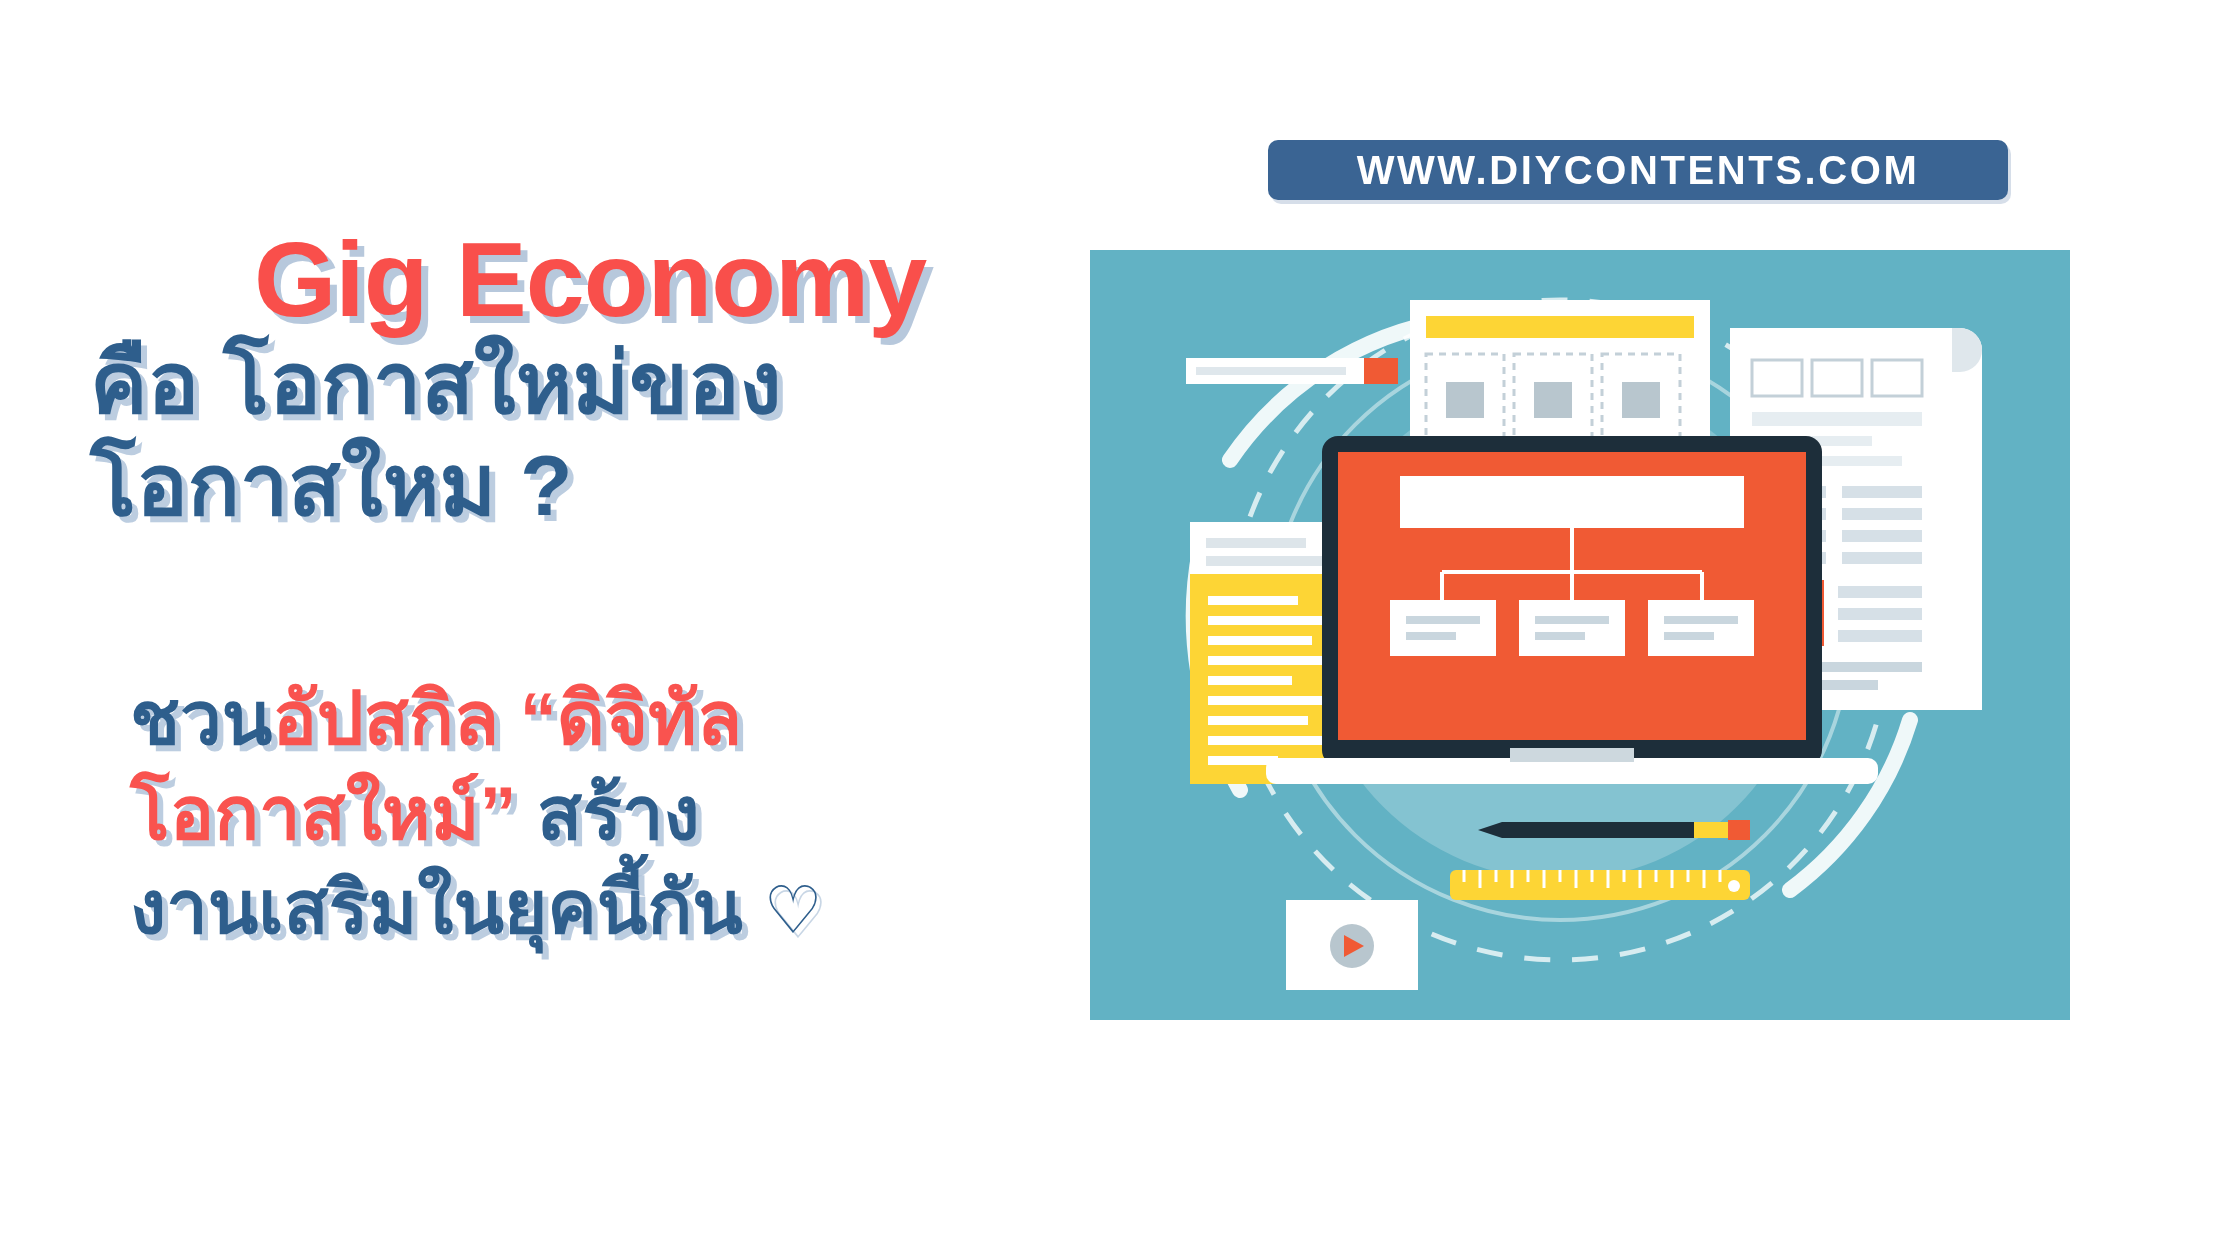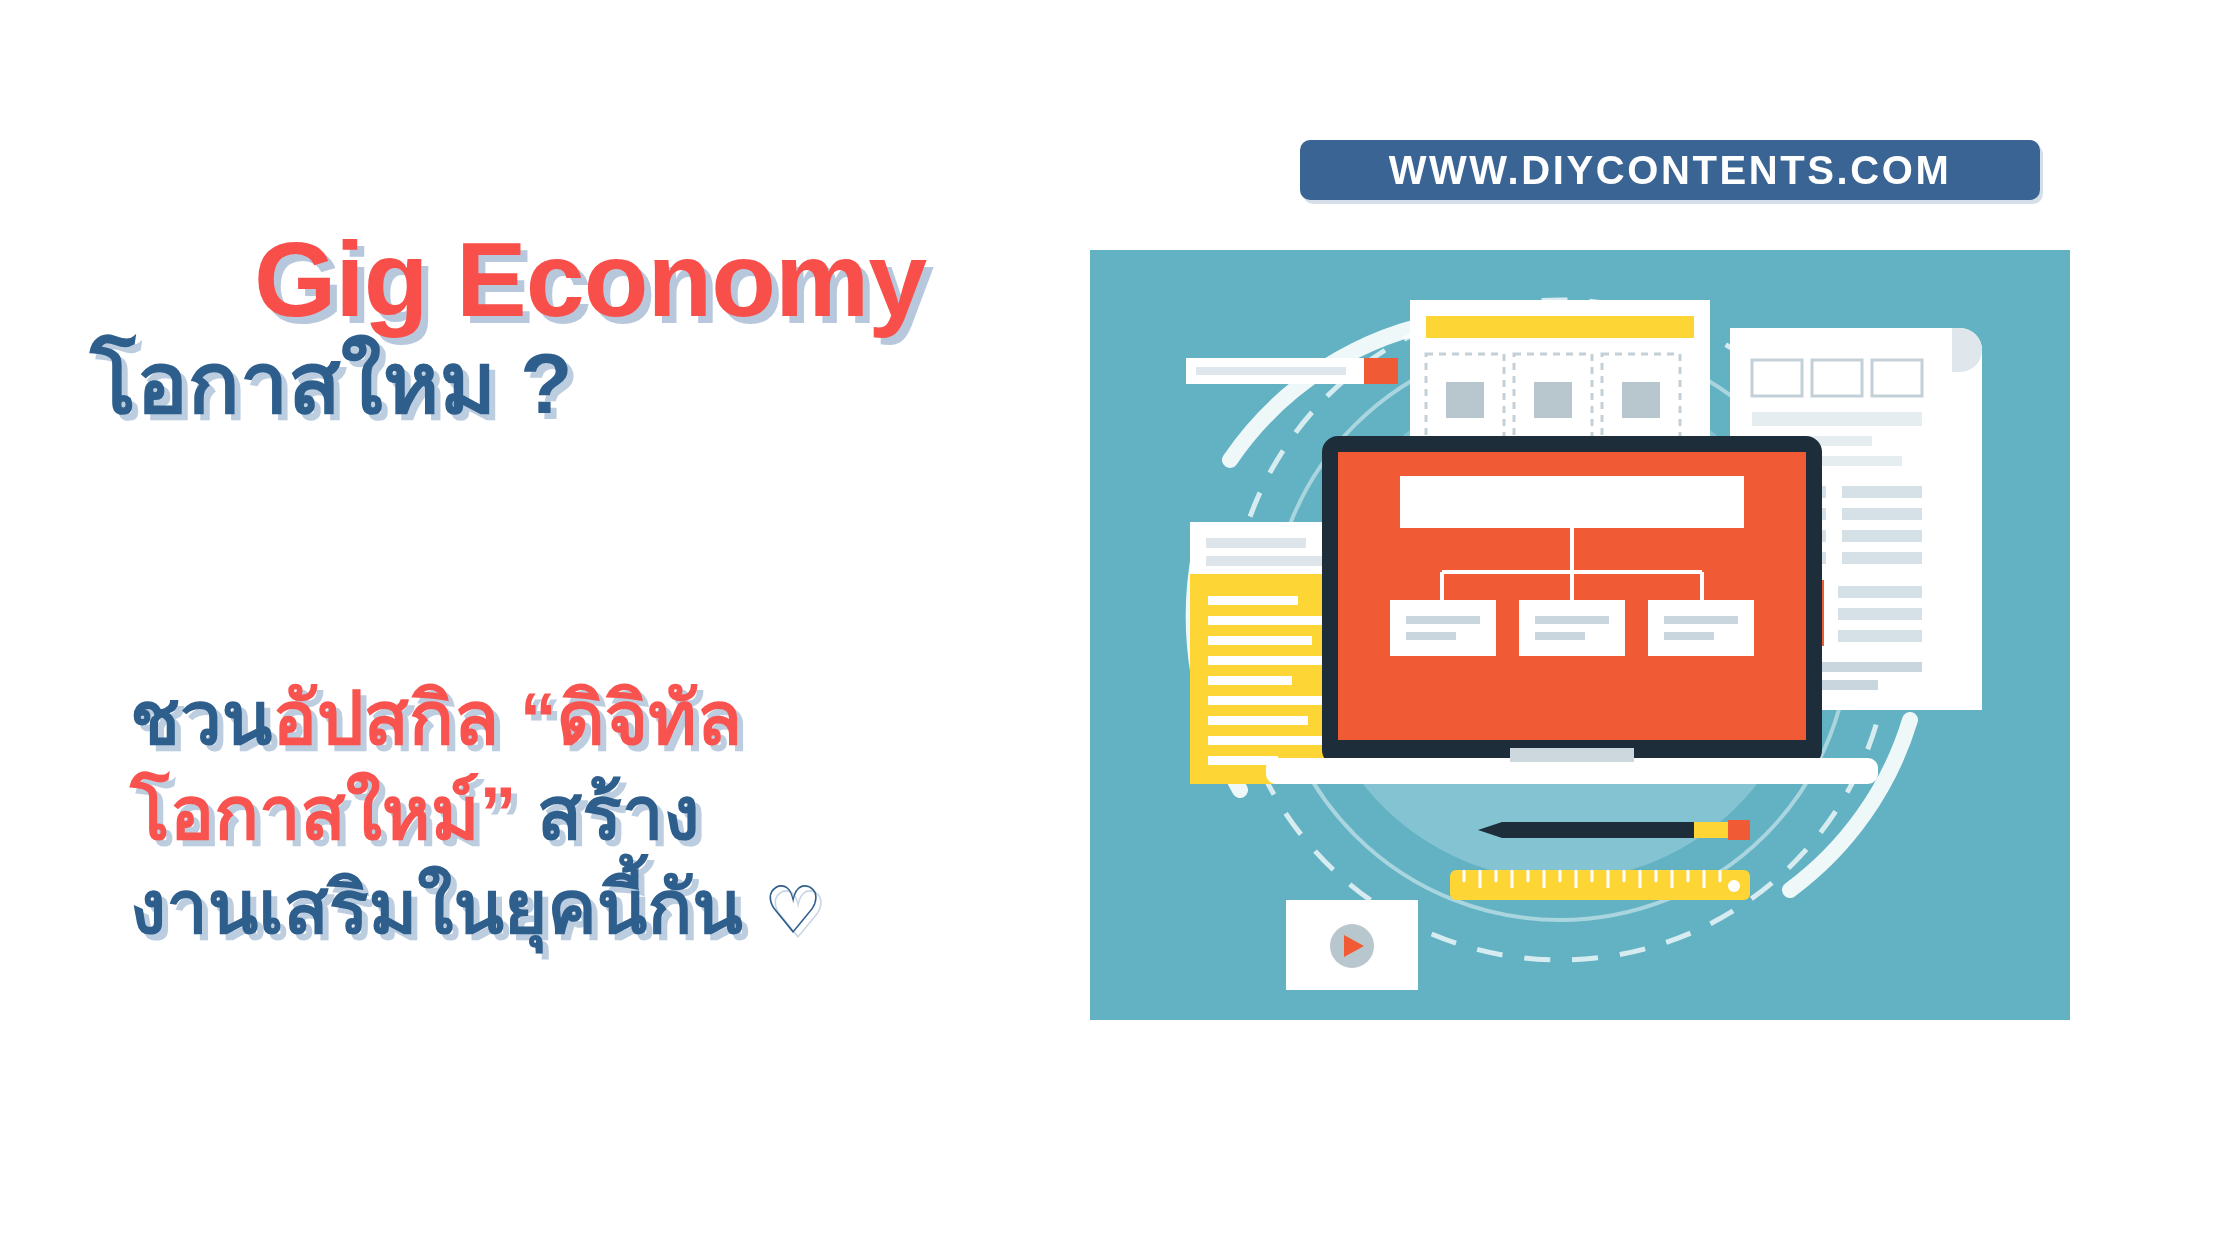--- a/index.html
+++ b/index.html
@@ -7,21 +7,21 @@
     width: 2240px; height: 1260px;
     background: #ffffff;
     font-family: "Liberation Sans", sans-serif;
     overflow: hidden;
   }
   #canvas { position: relative; width: 2240px; height: 1260px; background: #fff; }
 
   
   .url-badge {
     position: absolute;
-    left: 1300px; top: 140px;
+    left: 1268px; top: 140px;
     width: 740px; height: 60px;
     background: #3a6493;
     border-radius: 10px;
     display: flex; align-items: center; justify-content: center;
     box-shadow: 3px 4px 0 rgba(180,195,215,.55);
   }
   .url-badge-text {
     color: #ffffff;
     font-size: 40px;
     font-weight: bold;
@@ -79,20 +79,21 @@
 <body>
 
 <div id="canvas">
 
   <div class="url-badge">
     <span class="url-badge-text">WWW.DIYCONTENTS.COM</span>
   </div>
 
   <div class="text-block">
     <div class="line headline-en">Gig Economy</div>
+    <div class="line headline-th">คือ โอกาสใหม่ของ</div>
     <div class="line headline-th">โอกาสใหม ?</div>
   </div>
 
   <div class="sub-block">
     <div class="subline">
       <span>ชวน</span><span class="hl">อัปสกิล “ดิจิทัล</span>
     </div>
     <div class="subline">
       <span class="hl">โอกาสใหม์”</span> <span>สร้าง</span>
     </div>

